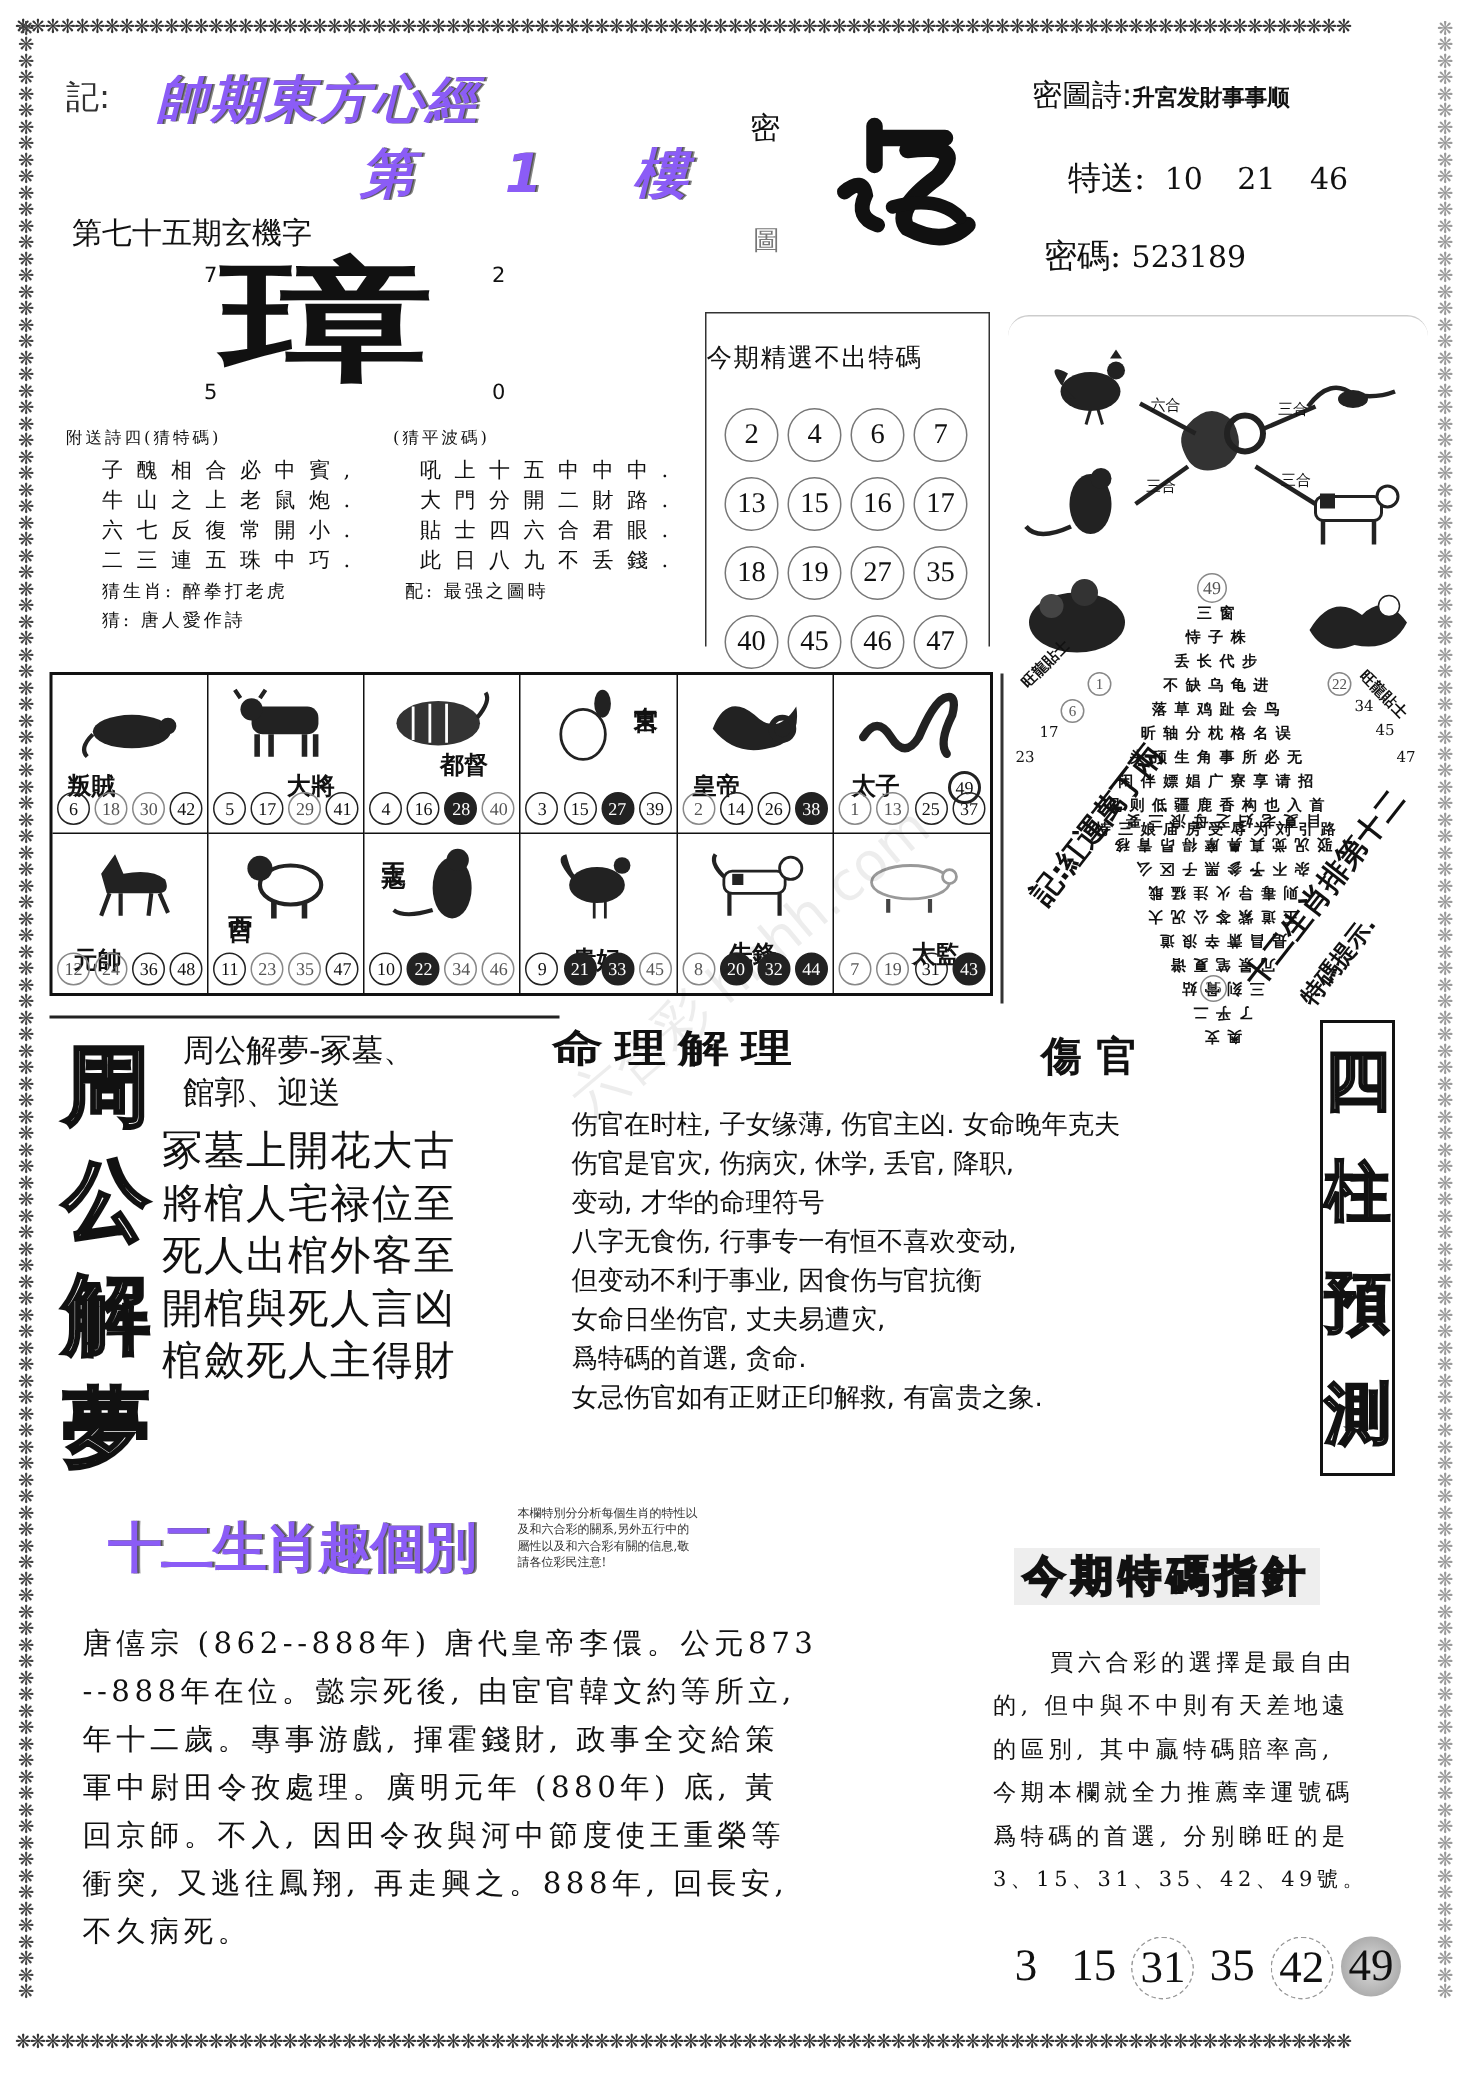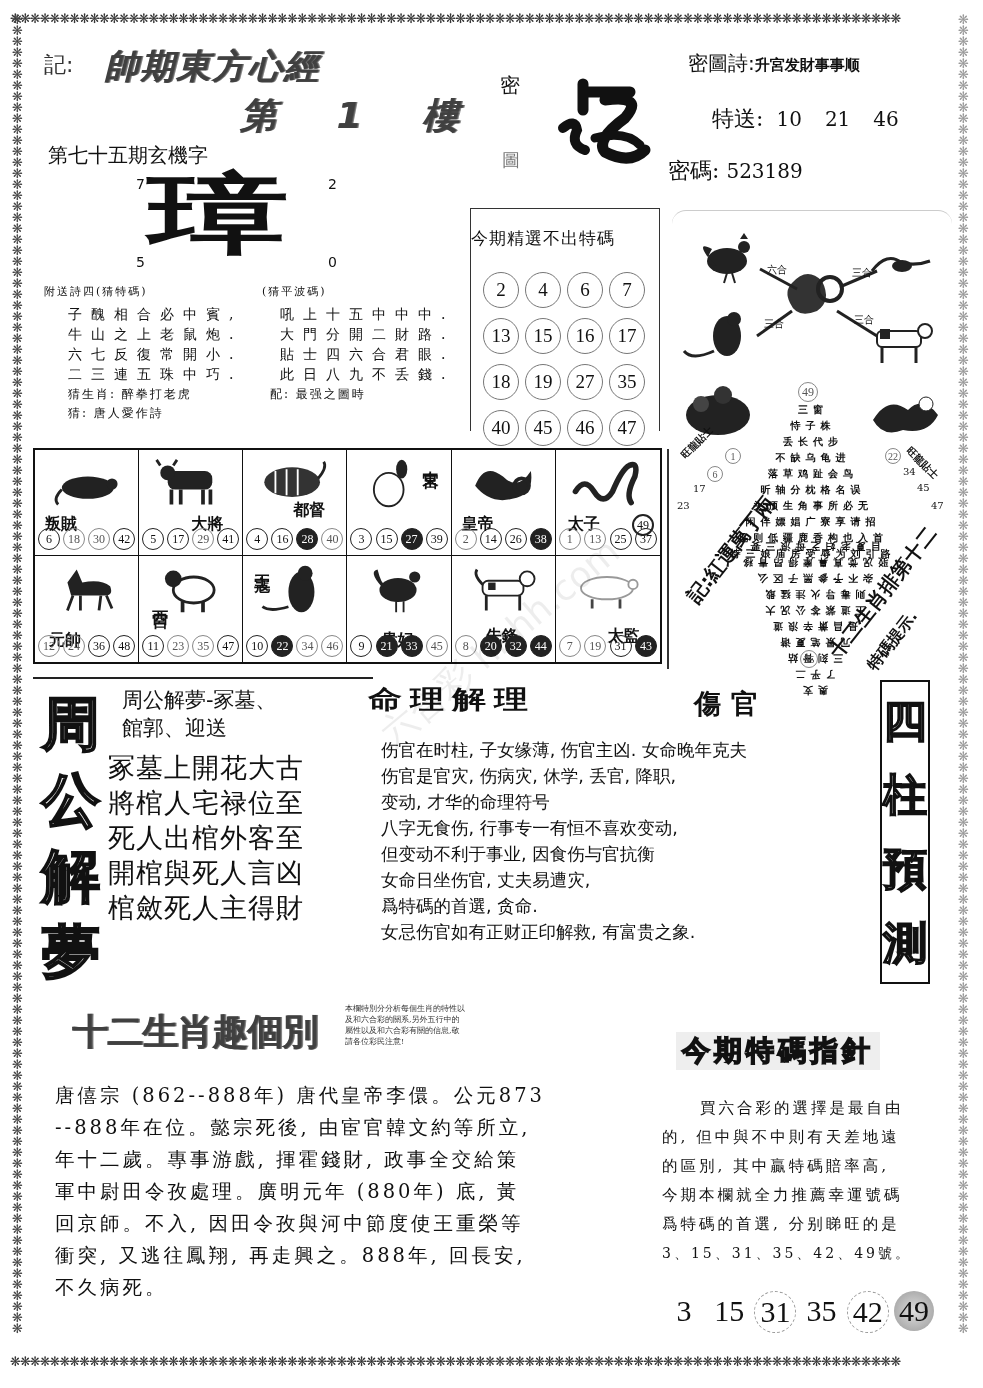--- a/index.html
+++ b/index.html
@@ -6,21 +6,21 @@
   body{width:983px;height:1388px;position:relative;overflow:hidden;color:#111;
        font-family:"DejaVu Serif","Liberation Serif",serif;}
   .abs{position:absolute;}
   
   .border-h{position:absolute;left:10px;right:10px;height:14px;overflow:hidden;white-space:nowrap;
             font-size:13px;line-height:14px;color:#333;letter-spacing:-1px;font-family:"DejaVu Sans",sans-serif;}
   .border-v{position:absolute;top:14px;bottom:40px;width:14px;overflow:hidden;font-size:13px;line-height:11px;
             color:#444;font-family:"DejaVu Sans",sans-serif;word-break:break-all;}
   .sans{font-family:"DejaVu Sans","Liberation Sans",sans-serif;}
   .bold{font-weight:bold;}
-  .hatch{color:#404040;text-shadow:1px 0 #555,2px 0 #888;font-style:italic;font-weight:bold;}
+  .hatch{color:#8b5cf6;text-shadow:1px 0 #555,2px 0 #888;font-style:italic;font-weight:bold;}
   .circ{display:inline-flex;align-items:center;justify-content:center;border:1.5px solid #222;border-radius:50%;
         font-family:"Liberation Serif",serif;box-sizing:border-box;}
   .circ.fill{background:#222;color:#fff;}
   .circ.thin{border-color:#888;color:#555;border-width:1px;}
   .poem-line{letter-spacing:9px;font-size:14px;line-height:20px;font-family:"DejaVu Serif",serif;}
   .zodiac-grid{position:absolute;left:33px;top:448px;width:625px;height:212px;border:2px solid #111;
                display:grid;grid-template-columns:repeat(6,1fr);grid-template-rows:1fr 1fr;}
   .zcell{border-right:1.5px solid #111;border-bottom:1.5px solid #111;position:relative;}
   .zcell:nth-child(6n){border-right:none;}
   .zcell:nth-child(n+7){border-bottom:none;}
@@ -70,21 +70,21 @@
 
 <div class="abs sans" style="left:688px;top:50px;font-size:20px;">
   <span>密圖詩</span><span>:</span><span style="font-size:15px;font-weight:bold;">升宮发財事事顺</span>
 </div>
 <div class="abs" style="left:712px;top:104px;font-size:22px;">
   <span class="sans">特送</span><span>:</span>
   <span style="font-size:20px;margin-left:6px;">10</span>
   <span style="font-size:20px;margin-left:16px;">21</span>
   <span style="font-size:20px;margin-left:16px;">46</span>
 </div>
-<div class="abs" style="left:668px;top:156px;font-size:22px;">
+<div class="abs" style="left:696px;top:156px;font-size:22px;">
   <span class="sans">密碼</span><span>: </span>
   <span style="font-size:20px;">523189</span>
 </div>
 
 <div class="abs" style="left:44px;top:284px;font-size:11px;letter-spacing:2px;">附送詩四(猜特碼)</div>
 <div class="abs" style="left:262px;top:284px;font-size:11px;letter-spacing:2px;">(猜平波碼)</div>
 <div class="abs" style="left:68px;top:304px;">
   <div class="poem-line">子醜相合必中賓,</div>
   <div class="poem-line">牛山之上老鼠炮.</div>
   <div class="poem-line">六七反復常開小.</div>

